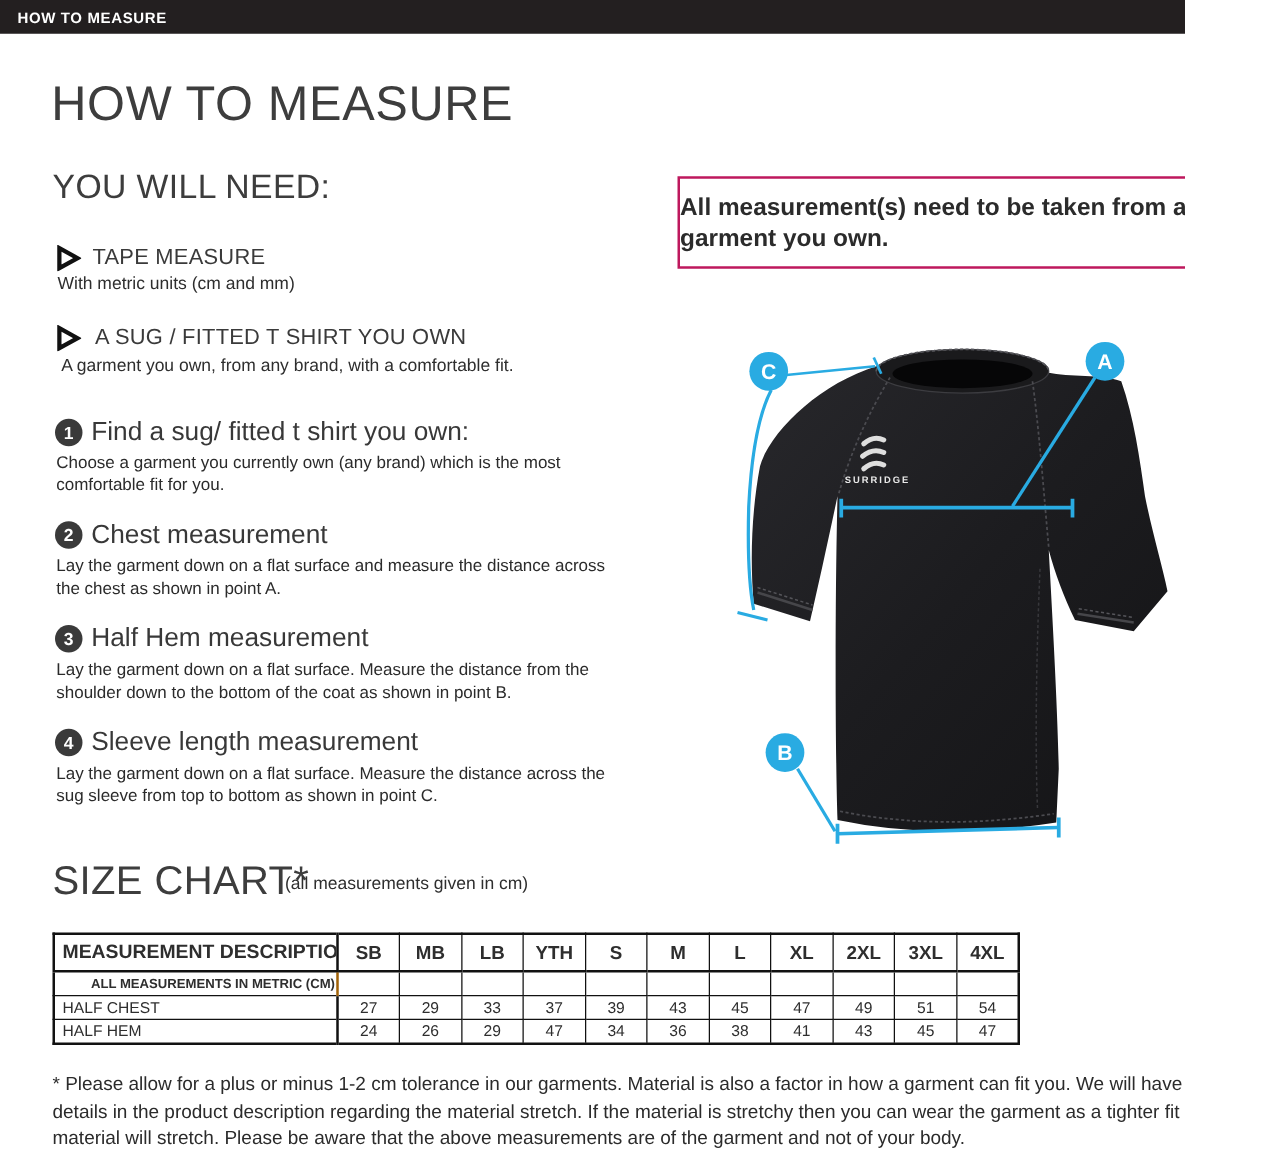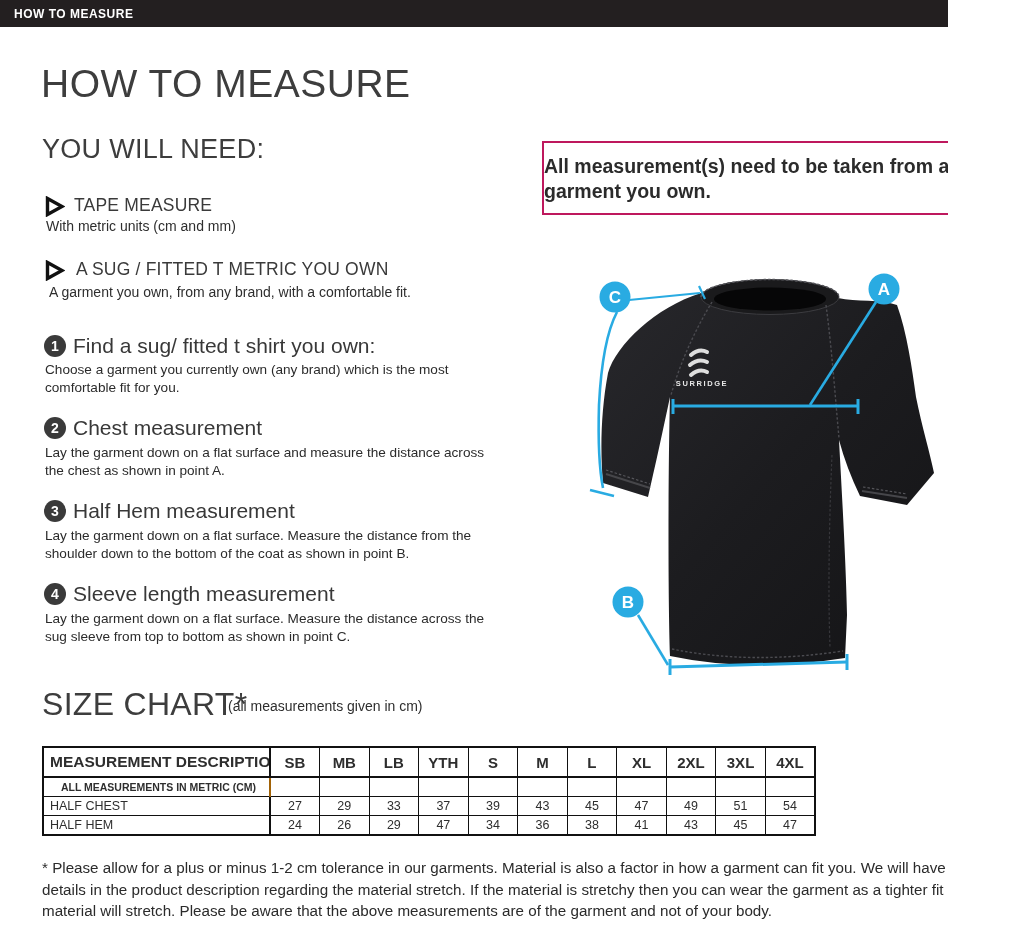--- a/index.html
+++ b/index.html
@@ -39,21 +39,21 @@
   .step-desc{position:absolute;left:45px;font-size:13.6px;line-height:17.5px;color:#2b2b2b;width:470px;}
 
   
   .size-table{position:absolute;left:42px;top:746px;width:774px;border-collapse:collapse;
               table-layout:fixed;border:2px solid #111;}
   .size-table th,.size-table td{border:1px solid #111;overflow:hidden;white-space:nowrap;}
   .size-table th{height:26px;font-size:15px;font-weight:bold;text-align:center;border-bottom:2px solid #111;}
   .size-table th.desc-col{text-align:left;padding-left:6px;font-size:15.5px;width:218px;border-right:2px solid #111;}
   .size-table td{height:16px;font-size:12.5px;text-align:center;}
   .size-table td.row-label{text-align:left;padding-left:6px;border-right:2px solid #111;}
-  .size-table td.sub-label{font-size:10.5px;font-weight:bold;text-align:center;padding-left:5px;
+  .size-table td.sub-label{font-size:10.5px;font-weight:bold;text-align:right;padding-left:5px;
                            height:12px;border-right:2px solid #a16207;}
 
   
   .footer-note{position:absolute;left:42px;top:857px;width:958px;font-size:15.2px;
                line-height:21.5px;color:#2b2b2b;}
 
   
   .diagram{position:absolute;left:560px;top:255px;}
 </style>
 </head>
@@ -82,21 +82,21 @@
       <polygon points="2.5,2.5 17,10.5 2.5,18.5" fill="#fff" stroke="#111" stroke-width="3.4" stroke-linejoin="miter"></polygon>
     </svg>
     <span class="need-label" style="left:74px;top:195px">TAPE MEASURE</span>
     <span class="need-desc" style="left:46px;top:218px">With metric units (cm and mm)</span>
   </div>
 
   <div class="need-item">
     <svg class="tri" style="left:45px;top:260px" width="20" height="21" viewBox="0 0 20 21">
       <polygon points="2.5,2.5 17,10.5 2.5,18.5" fill="#fff" stroke="#111" stroke-width="3.4" stroke-linejoin="miter"></polygon>
     </svg>
-    <span class="need-label" style="left:76px;top:259px">A SUG / FITTED T METRIC YOU OWN</span>
+    <span class="need-label" style="left:76px;top:259px">A SUG / FITTED T SHIRT YOU OWN</span>
     <span class="need-desc" style="left:49px;top:284px">A garment you own, from any brand, with a comfortable fit.</span>
   </div>
 
   <div class="callout">All measurement(s) need to be taken from a garment you own.</div>
 
   <div>
     <div class="step-badge" style="top:335px">1</div>
     <div class="step-title" style="top:334px">Find a sug/ fitted t shirt you own:</div>
     <div class="step-desc" style="top:361px;width:440px">Choose a garment you currently own (any brand) which is the most comfortable fit for you.</div>
   </div>

